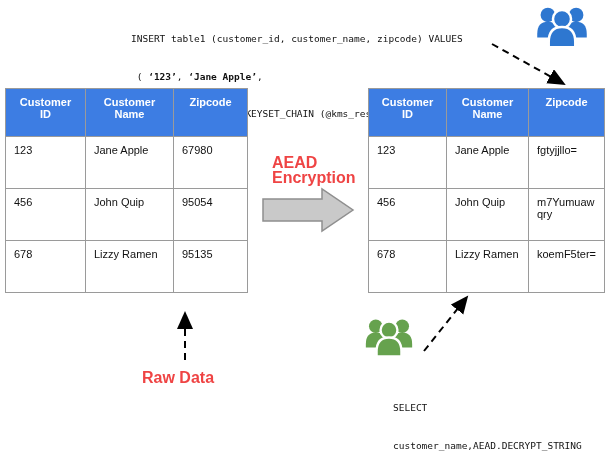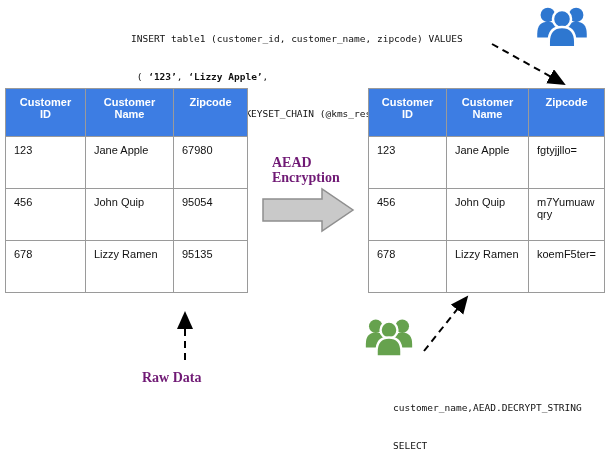--- a/index.html
+++ b/index.html
@@ -14,32 +14,32 @@
 
   table.dtable { border-collapse:collapse; table-layout:fixed; }
   .dtable th, .dtable td {
     border:1px solid #9a9a9a; padding:7px 8px; vertical-align:top;
     font-size:11px; text-align:left;
   }
   .dtable th { color:#ffffff; font-weight:bold;text-align:center; }
   .dtable td { color:#111; }
   .breakall { word-break:break-all; }
 
-  .biglabel { font-size:14px; font-weight:bold; color:#701a75; line-height:15px;font-family:Liberation Serif, serif; }
+  .biglabel { font-size:16px; font-weight:bold; color:#ef4444; line-height:15px; }
 
   svg.overlay { position:absolute; left:0; top:0; pointer-events:none; }
 </style>
 </head>
 <body>
 
 <div id="canvas">
 
   <div class="abs code" style="left:131px; top:8px;">
     <div>INSERT table1 (customer_id, customer_name, zipcode) VALUES</div>
-    <div><span> ( </span><b>‘123’</b><span>, </span><b>‘Lizzy Apple’</b><span>,</span></div>
+    <div><span> ( </span><b>‘123’</b><span>, </span><b>‘Jane Apple’</b><span>,</span></div>
     <div> AEAD.ENCRYPT (KEYS.KEYSET_CHAIN (@kms_resource_name,</div>
   </div>
 
   <svg class="abs" style="left:533px; top:4px;" width="58" height="46" viewBox="0 0 32 26">
     <g style="fill: rgb(46, 119, 208);">
       <circle cx="8" cy="6.2" r="4.1"></circle>
       <path d="M2 17 q0 -7 6 -7 q6 0 6 7 l0 2 l-12 0 z"></path>
       <circle cx="24" cy="6.2" r="4.1"></circle>
       <path d="M18 17 q0 -7 6 -7 q6 0 6 7 l0 2 l-12 0 z"></path>
       <circle cx="16" cy="8.5" r="5.1" stroke="#ffffff" stroke-width="1.4"></circle>
@@ -119,22 +119,22 @@
       <circle cx="8" cy="6.2" r="4.1"></circle>
       <path d="M2 17 q0 -7 6 -7 q6 0 6 7 l0 2 l-12 0 z"></path>
       <circle cx="24" cy="6.2" r="4.1"></circle>
       <path d="M18 17 q0 -7 6 -7 q6 0 6 7 l0 2 l-12 0 z"></path>
       <circle cx="16" cy="8.5" r="5.1" stroke="#ffffff" stroke-width="1.4"></circle>
       <path d="M8.5 21.5 q0 -8.5 7.5 -8.5 q7.5 0 7.5 8.5 l0 3 l-15 0 z" stroke="#ffffff" stroke-width="1.4"></path>
     </g>
   </svg>
 
   <div class="abs code" style="left:393px; top:377px;">
+    <div>SELECT</div>
     <div>customer_name,AEAD.DECRYPT_STRING</div>
-    <div>SELECT</div>
     
     
     
     
   </div>
 
   <svg class="overlay" width="609" height="469" viewBox="0 0 609 469">
     <defs>
       <marker id="ah" markerWidth="11" markerHeight="9" refX="8" refY="4" orient="auto">
         <path d="M0,0 L9,4 L0,8 z" fill="#000000"></path>

